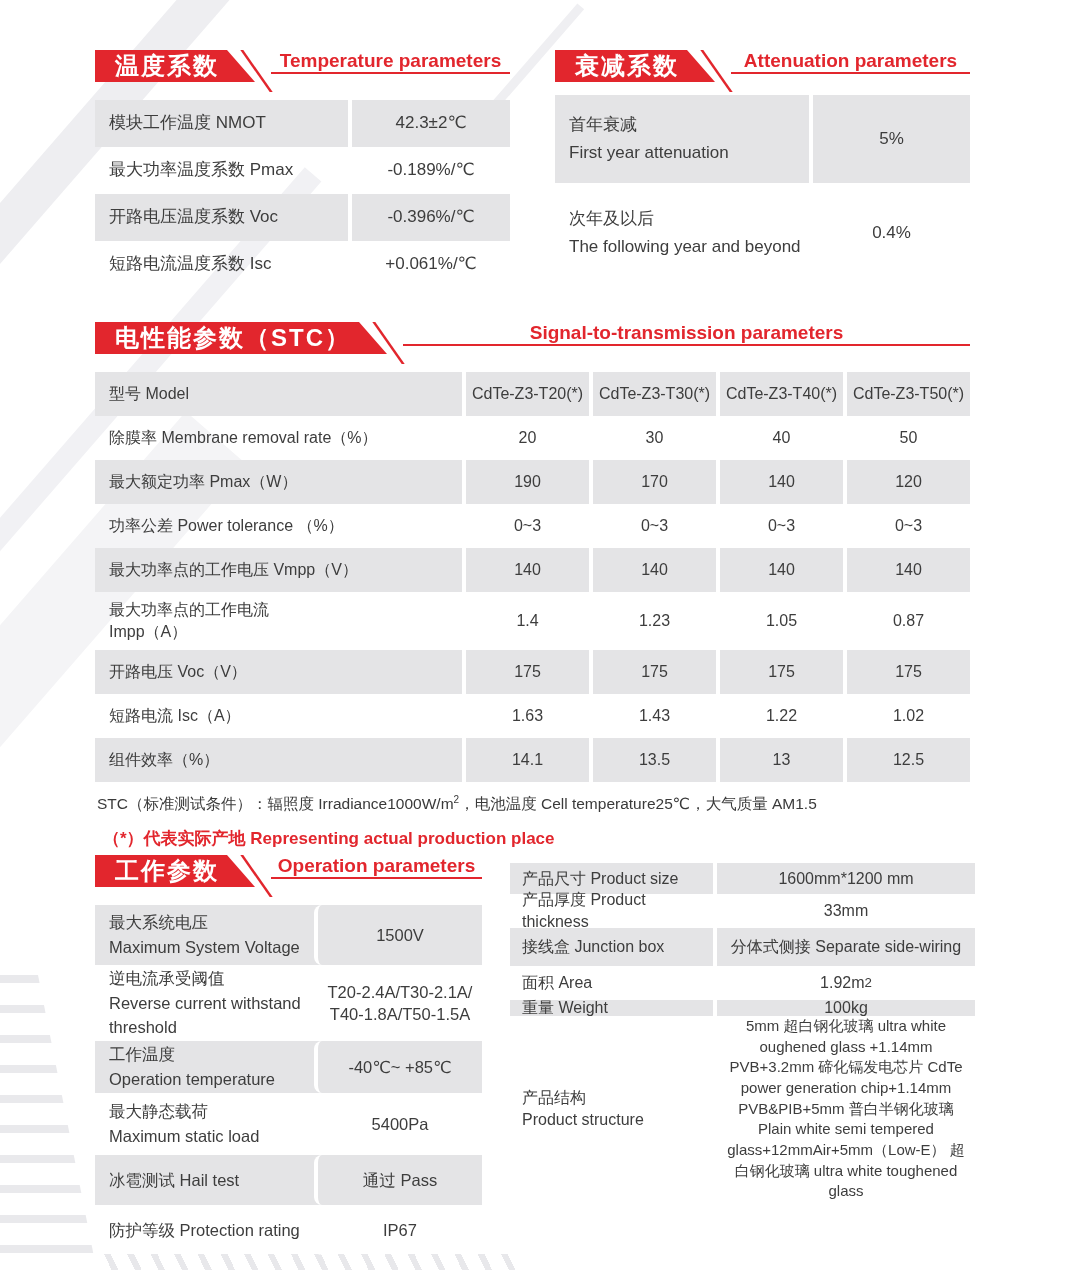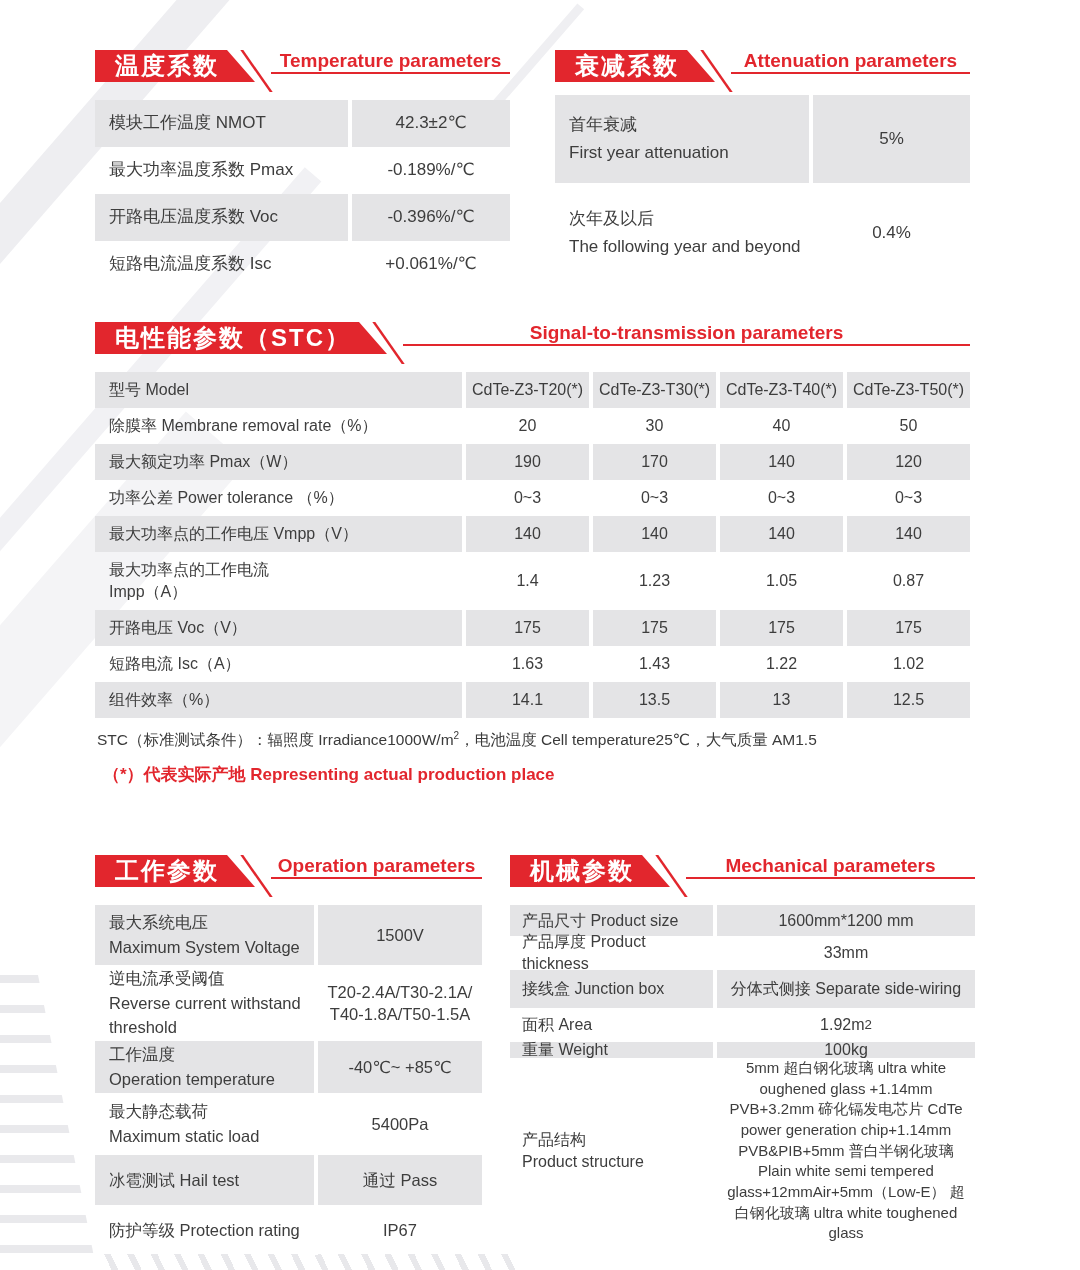--- a/index.html
+++ b/index.html
@@ -78,34 +78,34 @@
   .t-temp .r{height:47px;font-size:17px;}
   .t-temp .val{width:158px;}
 
   .t-atten{margin-top:3px;}
   .t-atten .r{font-size:17px;}
   .t-atten .r.first{height:88px;margin-bottom:12px;}
   .t-atten .r.second{height:76px;}
   .t-atten .lbl{line-height:1.65;}
   .t-atten .val{width:157px;}
 
-  .t-stc .r{font-size:16px;height:36px;}
+  .t-stc .r{font-size:16px;height:44px;}
   .t-stc .r.tall{height:58px;}
   .t-stc .lbl{flex:0 0 353px;}
   .t-stc .cell{
     flex:1;display:flex;align-items:center;justify-content:center;
     border-left:4px solid #fff;text-align:center;
   }
   .note1{margin:12px 0 0 2px;font-size:15.5px;color:#3a3a3a;}
   .note1 sup{font-size:10px;}
   .note2{margin:12px 0 0 8px;font-size:17px;color:var(--red);font-weight:bold;}
 
   .t-oper .r{font-size:16.5px;}
   .t-oper .lbl{line-height:1.5;border-radius:13px;}
-  .t-oper .val{width:164px;}
+  .t-oper .val{width:164px;border-radius:8px;}
 
   .t-mech .r{font-size:16px;margin-bottom:2px;}
   .t-mech .lbl{flex:0 0 191px;padding-left:12px;}
   .t-mech .val{flex:1;}
   .t-mech .val.small{font-size:15px;line-height:1.38;padding:3px 4px;}
   sup{line-height:0;}
 </style>
 </head>
 <body>
 
@@ -289,29 +289,20 @@
         <div class="val">通过 Pass</div>
       </div>
       <div class="r" style="height:50px">
         <div class="lbl">防护等级 Protection rating</div>
         <div class="val">IP67</div>
       </div>
     </div>
   </section>
 
   <section class="sec-mech">
-    <header class="sec-head">
-      <div class="ribbon">
-        <span>机械参数</span>
-      </div>
-      <div class="slash"></div>
-      <div class="head-rest">
-        <span>Mechanical parameters</span>
-      </div>
-    </header>
     <div class="tbl t-mech">
       <div class="r shade" style="height:31px">
         <div class="lbl">产品尺寸 Product size</div>
         <div class="val">1600mm*1200 mm</div>
       </div>
       <div class="r" style="height:30px">
         <div class="lbl">产品厚度 Product thickness</div>
         <div class="val">33mm</div>
       </div>
       <div class="r shade" style="height:38px">

